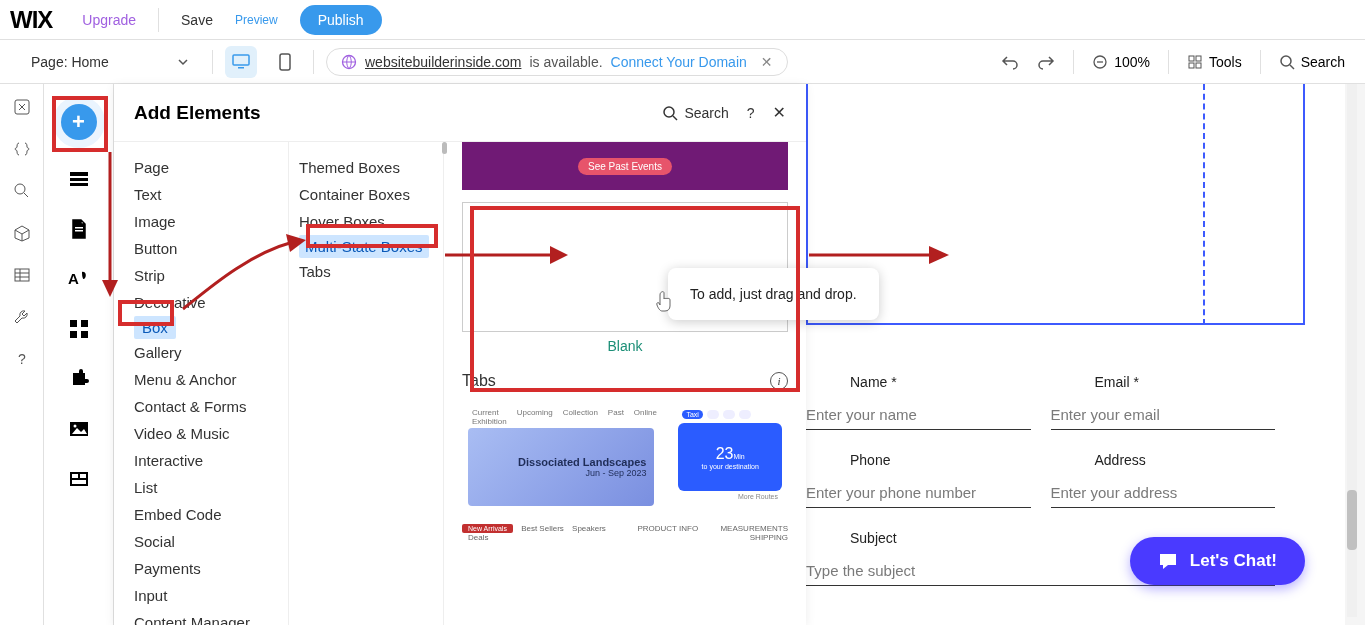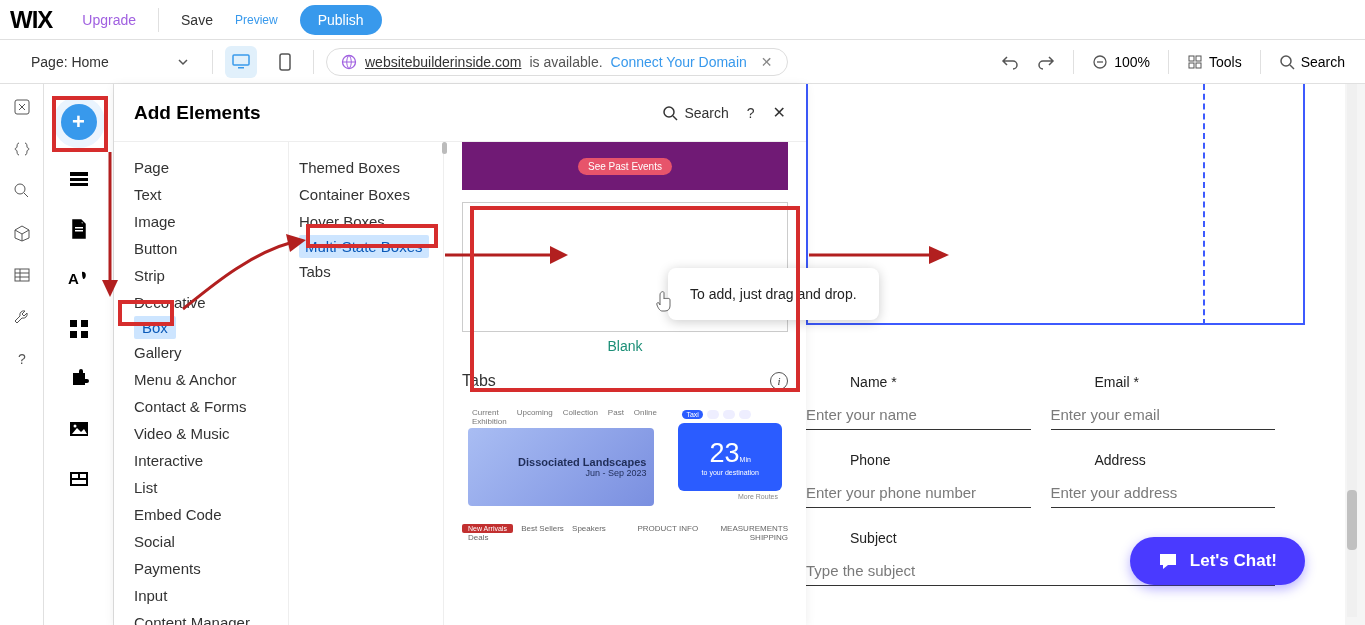--- a/index.html
+++ b/index.html
@@ -74,21 +74,21 @@
 .tabs-card-a { flex: 1.8; background: #fff; }
 .tabs-card-a .tab-strip { display:flex; gap:10px; font-size:8px; color:#777; padding:2px 4px; }
 .tabs-card-a .blue-body { height: 78px; background: linear-gradient(135deg,#a9bdf3,#7a8fe0); border-radius: 4px; display:flex; align-items:center; justify-content:flex-end; padding-right:8px; }
 .tabs-card-a .blue-text { color:#1f2d58; font-size:9px; text-align:right; }
 .tabs-card-a .title-sm { font-weight:bold; font-size:11px; }
 .tabs-card-b { flex: 1; background: #fff; }
 .tabs-card-b .pill-row { display:flex; gap:4px; padding:4px; }
 .tabs-card-b .pill { border-radius:6px; font-size:7px; padding:1px 4px; background:#eef; }
 .tabs-card-b .pill.active { background:#2b5cff; color:#fff; }
 .tabs-card-b .num-block { background:#2b5cff; border-radius:6px; height:68px; display:flex; flex-direction:column; align-items:center; justify-content:center; color:#fff; }
-.tabs-card-b .big-num { font-size:27px; }
+.tabs-card-b .big-num { font-size:16px; }
 .tabs-card-b .sub { font-size:7px; }
 .lower-strip { margin-top: 12px; display:flex; gap:8px; }
 .lower-card { flex:1; font-size:8px; color:#666; }
 .lower-card .red-pill { background:#c23030; color:#fff; font-size:7px; padding:1px 6px; border-radius:2px; display:inline-block; }
 
 
 .tooltip { position: absolute; left: 668px; top: 268px; background: #fff; box-shadow: 0 2px 12px rgba(0,0,0,0.2); border-radius: 8px; padding: 18px 22px; font-size: 14px; color: #222; z-index: 30; }
 .cursor-hand { position: absolute; left: 655px; top: 290px; z-index: 31; font-size: 18px; }
 
 

